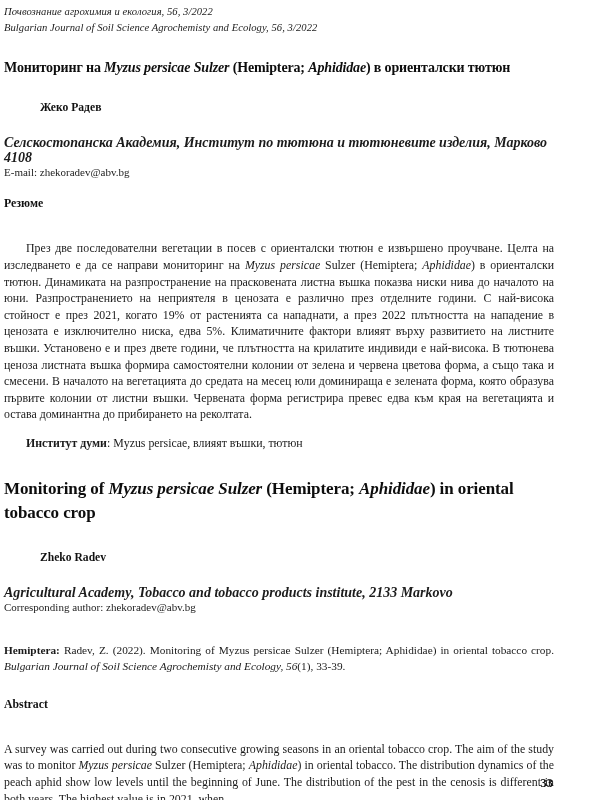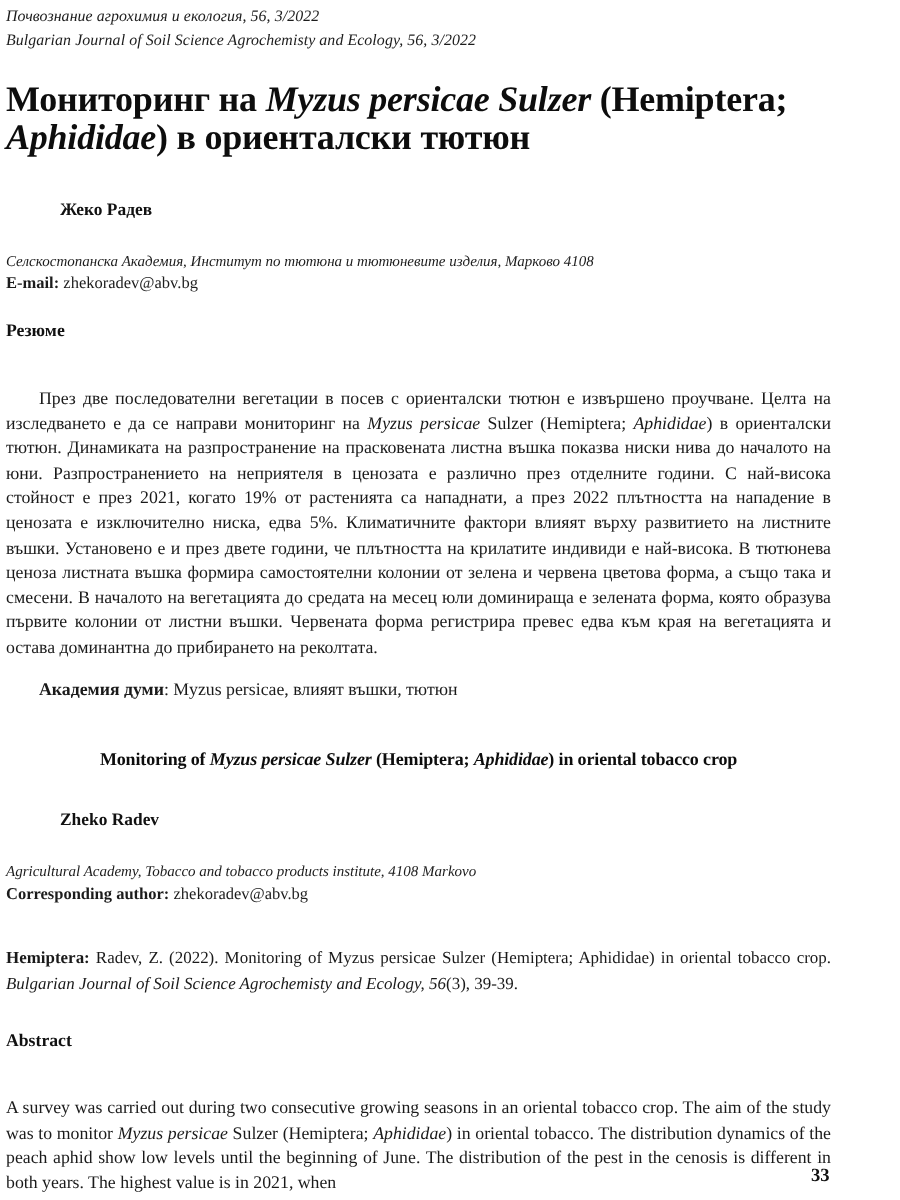--- a/index.html
+++ b/index.html
@@ -30,57 +30,57 @@
     font-size: 10.6px;
     line-height: 15.5px;
     letter-spacing: 0.05px;
     color: #1c1c1c;
   }
   .running-head .rh-line { white-space: nowrap; }
 
   
   .title-bg {
     font-weight: bold;
-    font-size: 24px;
+    font-size: 14px;
     line-height: 25px;
     margin-top: 20px;
     letter-spacing: -0.15px;
     color: #0d0d0d;
   }
   .title-en {
     font-weight: bold;
-    font-size: 12px;
+    font-size: 17px;
     line-height: 24px;
     margin-top: 0;
     letter-spacing: -0.1px;
     color: #0d0d0d;
-    text-align: center;
   }
   .title-bg i, .title-en i { font-style: italic; }
 
   
   .author {
     font-weight: bold;
     font-size: 11.6px;
     line-height: 15px;
     color: #111;
     margin-left: 36px;
   }
   .affil {
     font-style: italic;
-    font-size: 10px;
+    font-size: 14px;
     line-height: 15px;
     color: #1c1c1c;
+    font-weight: bold;
   }
   .email-line {
     font-size: 11px;
     line-height: 15px;
     color: #1c1c1c;
   }
-  .email-line .lbl { font-weight: bold; }
+  .email-line .lbl { font-weight: normal; }
 
   
   .sec-head {
     font-weight: bold;
     font-size: 11.8px;
     line-height: 15px;
     color: #111;
   }
 
   
@@ -150,38 +150,38 @@
   <div class="email-line"><span class="lbl">E-mail:</span><span> <span>zhekoradev@abv.bg</span></span></div>
 
   <div class="sp-16"></div>
 
   <div class="sec-head">Резюме</div>
 
   <div class="sp-13"></div>
 
   <p class="para indent"><span>През две последователни вегетации в посев с ориенталски тютюн е извършено проучване. Целта на изследването е да се направи мониторинг на </span><i>Myzus persicae</i><span> Sulzer (Hemiptera; </span><i>Aphididae</i><span>) в ориенталски тютюн. Динамиката на разпространение на прасковената листна въшка показва ниски нива до началото на юни. Разпространението на неприятеля в ценозата е различно през отделните години. С най-висока стойност е през 2021, когато 19% от растенията са нападнати, а през 2022 плътността на нападение в ценозата е изключително ниска, едва 5%. Климатичните фактори влияят върху развитието на листните въшки. Установено е и през двете години, че плътността на крилатите индивиди е най-висока. В тютюнева ценоза листната въшка формира самостоятелни колонии от зелена и червена цветова форма, а също така и смесени. В началото на вегетацията до средата на месец юли доминираща е зелената форма, която образува първите колонии от листни въшки. Червената форма регистрира превес едва към края на вегетацията и остава доминантна до прибирането на реколтата.</span></p>
 
-  <div class="keywords"><span class="lbl">Академия думи</span><span>: Myzus persicae, влияят въшки, тютюн</span></div>
+  <div class="keywords"><span class="lbl">Институт думи</span><span>: Myzus persicae, влияят въшки, тютюн</span></div>
 
   <div class="sp-26"></div>
 
   <h1 class="title-en"><span>Monitoring of </span><i>Myzus persicae Sulzer</i><span> (Hemiptera; </span><i>Aphididae</i><span>) in oriental tobacco crop</span></h1>
 
   <div class="sp-13"></div>
 
   <div class="author">Zheko Radev</div>
 
   <div class="sp-20"></div>
 
-  <div class="affil">Agricultural Academy, Tobacco and tobacco products institute, 4108 Markovo</div>
+  <div class="affil">Agricultural Academy, Tobacco and tobacco products institute, 2133 Markovo</div>
   <div class="email-line"><span class="lbl">Corresponding author:</span><span> <span>zhekoradev@abv.bg</span></span></div>
 
   <div class="sp-16"></div>
 
-  <p class="citation"><span class="lbl">Hemiptera:</span><span> Radev, Z. (2022). Monitoring of Myzus persicae Sulzer (Hemiptera; Aphididae) in oriental tobacco crop. </span><i>Bulgarian Journal of Soil Science Agrochemisty and Ecology, 56</i><span>(3), 39-39.</span></p>
+  <p class="citation"><span class="lbl">Hemiptera:</span><span> Radev, Z. (2022). Monitoring of Myzus persicae Sulzer (Hemiptera; Aphididae) in oriental tobacco crop. </span><i>Bulgarian Journal of Soil Science Agrochemisty and Ecology, 56</i><span>(1), 33-39.</span></p>
 
   <div class="sp-11"></div>
 
   <div class="sec-head">Abstract</div>
 
   <div class="sp-13"></div>
 
   <p class="para"><span>A survey was carried out during two consecutive growing seasons in an oriental tobacco crop. The aim of the study was to monitor </span><i>Myzus persicae</i><span> Sulzer (Hemiptera; </span><i>Aphididae</i><span>) in oriental tobacco. The distribution dynamics of the peach aphid show low levels until the beginning of June. The distribution of the pest in the cenosis is different in both years. The highest value is in 2021, when</span></p>
 
   <div class="page-number">33</div>

